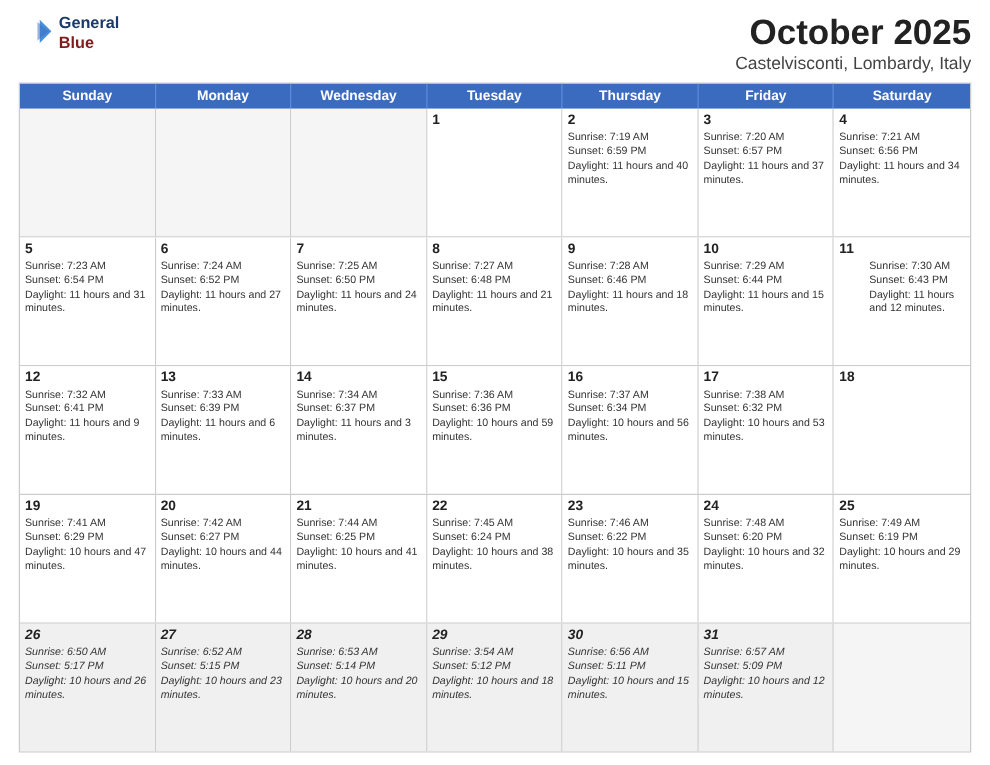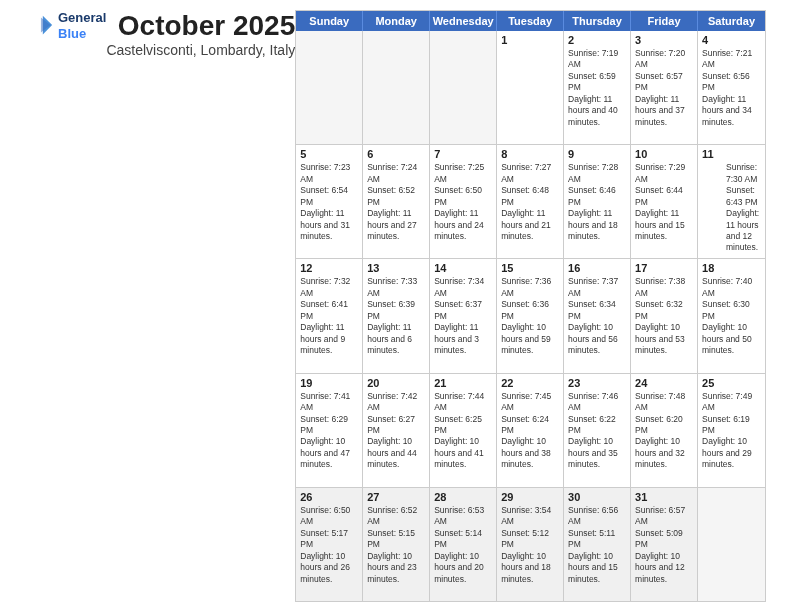--- a/index.html
+++ b/index.html
@@ -6,23 +6,23 @@
     body {
       font-family: Arial, sans-serif;
       background: #fff;
       width: 792px;
       height: 612px;
       overflow: hidden;
     }
     .page {
       width: 792px;
       height: 612px;
-      padding: 10px 26px;
-      display: flex;
-      flex-direction: row;
+      padding: 10px 15px;
+      display: flex;
+      flex-direction: column;
     }
     .header {
       display: flex;
       justify-content: space-between;
       align-items: flex-start;
       margin-bottom: 8px;
     }
     .logo {
       display: flex;
       align-items: center;
@@ -96,20 +96,21 @@
       background: #fff;
     }
     .cal-cell:last-child {
       border-right: none;
     }
     .cal-cell.empty {
       background: #f5f5f5;
     }
     .cal-cell.shaded {
       background: #f0f0f0;
+      font-style: italic;
     }
     .day-num {
       font-size: 11px;
       font-weight: bold;
       color: #222;
       margin-bottom: 2px;
     }
     .day-info {
       font-size: 8.5px;
       color: #333;
@@ -121,21 +122,21 @@
 
 <div class="page">
   <div class="header">
     <div class="logo">
       <svg class="logo-icon" viewBox="0 0 30 30">
         <polygon points="18,4 28,14 18,24" fill="#4a90d9"></polygon>
         <polygon points="16,6 26,14 16,22" fill="#3a6bbf" opacity="0.5"></polygon>
       </svg>
       <div class="logo-text">
         <div>General</div>
-        <div style="color:#3b82f6">Blue</div>
+        <div style="color:#7f1d1d">Blue</div>
       </div>
     </div>
     <div class="title-block">
       <div class="month-title">October 2025</div>
       <div class="location">Castelvisconti, Lombardy, Italy</div>
     </div>
   </div>
 
   <div class="calendar">
     <div class="cal-header" id="cal-header">
@@ -250,23 +251,20 @@
 Daylight: 10 hours and 56 minutes.</div>
           </div>
           <div class="cal-cell">
             <div class="day-num">17</div>
             <div class="day-info" style="white-space: pre-wrap;">Sunrise: 7:38 AM
 Sunset: 6:32 PM
 Daylight: 10 hours and 53 minutes.</div>
           </div>
           <div class="cal-cell">
             <div class="day-num">18</div>
-            <div class="day-info" style="white-space: pre-wrap;">Sunrise: 7:40 AM
-Sunset: 6:30 PM
-Daylight: 10 hours and 50 minutes.</div>
           </div>
         </div>
         <div class="cal-row">
           <div class="cal-cell">
             <div class="day-num">19</div>
             <div class="day-info" style="white-space: pre-wrap;">Sunrise: 7:41 AM
 Sunset: 6:29 PM
 Daylight: 10 hours and 47 minutes.</div>
           </div>
           <div class="cal-cell">

